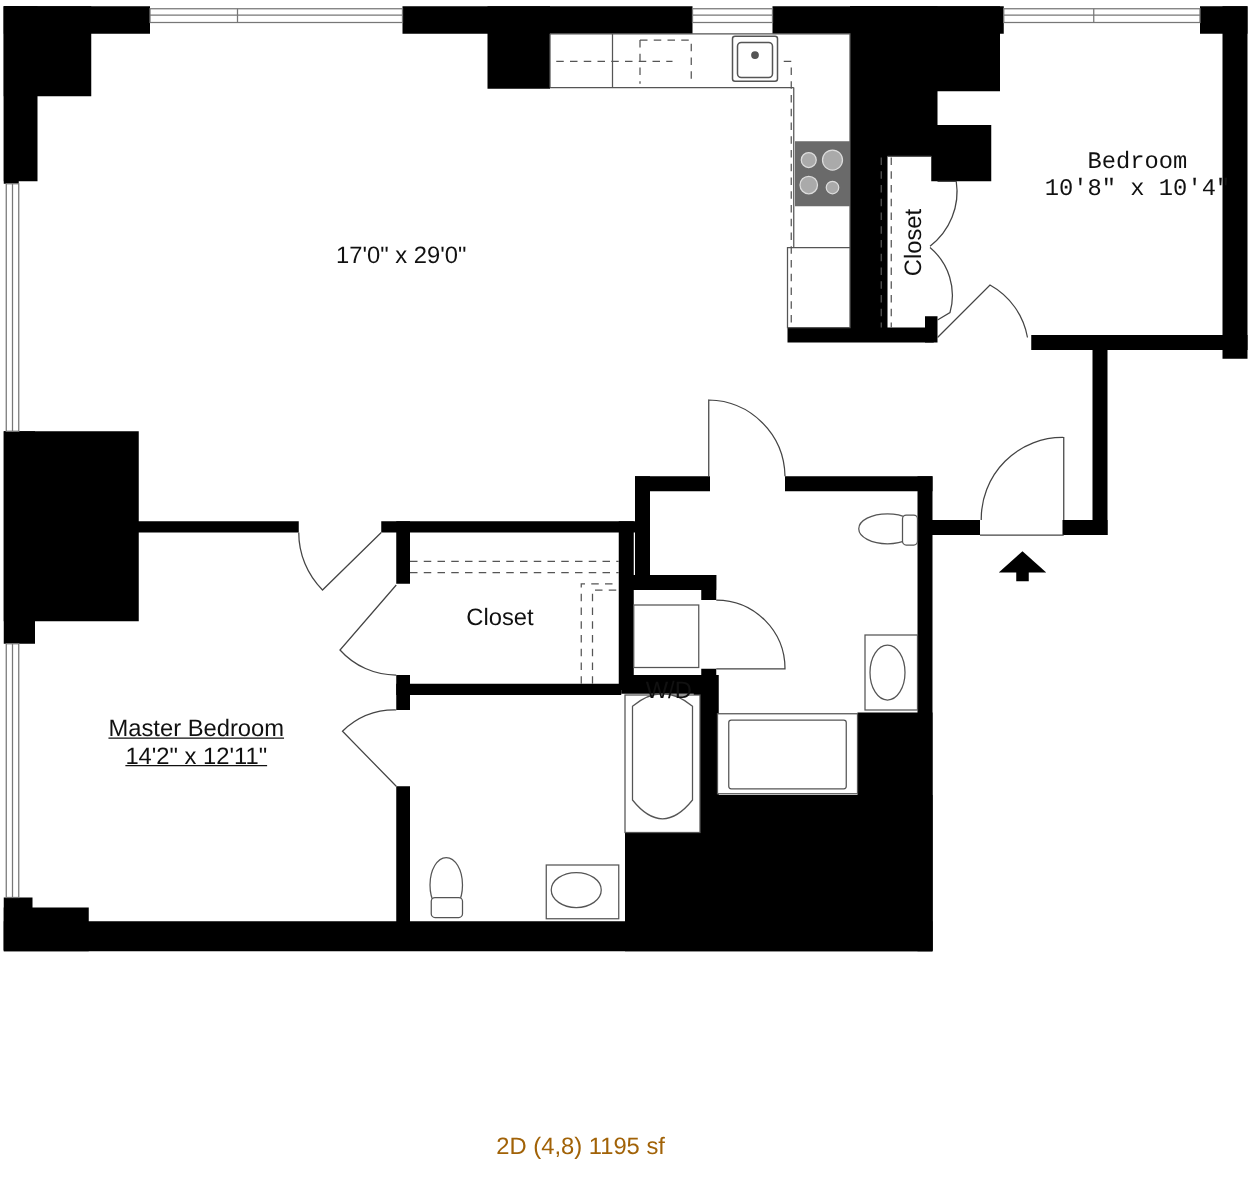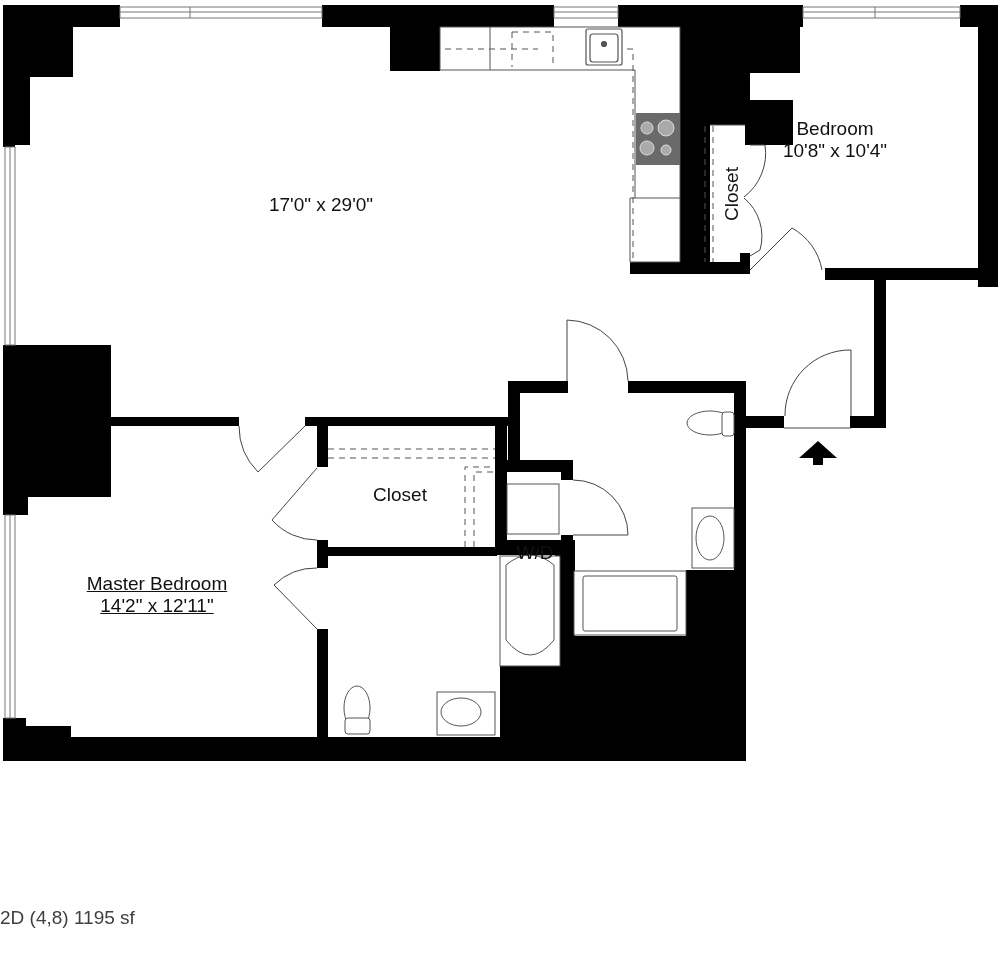--- a/index.html
+++ b/index.html
@@ -1,21 +1,21 @@
 <!DOCTYPE html>
 <html><head>
 <meta charset="utf-8">
 <style>
   html, body { margin: 0; padding: 0; background: #ffffff; }
   body { width: 1000px; height: 960px; position: relative; overflow: hidden; font-family: "Liberation Sans", sans-serif; color: #111; }
   svg.plan { position: absolute; left: 0; top: 0; }
   .lbl { position: absolute; text-align: center; font-size: 19px; line-height: 22px; color: #111; white-space: nowrap; transform: translateX(-50%); }
   .lbl-small { font-size: 19px; }
   .vert { position: absolute; font-size: 19px; transform: rotate(-90deg); transform-origin: center center; white-space: nowrap; }
-  .footer { position: absolute; left: 0; width: 929px; font-size: 19px; line-height: 24px; color: #404040; }
+  .footer { position: absolute; left: 0; width: 929px; text-align: center; font-size: 19px; line-height: 24px; color: #a16207; }
 </style>
 </head>
 <body>
 
 <svg class="plan" width="1000" height="960" viewBox="0 0 1000 960" xmlns="http://www.w3.org/2000/svg">
   <g fill="#000">
 
     <rect x="3" y="5" width="117" height="22"></rect>
     <rect x="322" y="5" width="232" height="22"></rect>
     <rect x="618" y="5" width="185" height="22"></rect>
@@ -172,21 +172,21 @@
   <g fill="#000">
     <polygon points="818,441 799,458 837,458"></polygon>
     <rect x="813" y="457" width="10" height="8"></rect>
   </g>
 </svg>
 
 <div class="lbl" style="left:321px; top:194px;">
   <div>17'0" x 29'0"</div>
 </div>
 
-<div class="lbl" style="left:835px; top:118px;">
+<div class="lbl" style="left:910px; top:118px;font-family:Liberation Mono, monospace;">
   <div>Bedroom</div>
   <div>10'8" x 10'4"</div>
 </div>
 
 <div class="vert" style="left:702px; top:183px; width:60px; text-align:center;">Closet</div>
 
 <div class="lbl" style="left:157px; top:573px;text-decoration:underline;">
   <div>Master Bedroom</div>
   <div>14'2" x 12'11"</div>
 </div>

